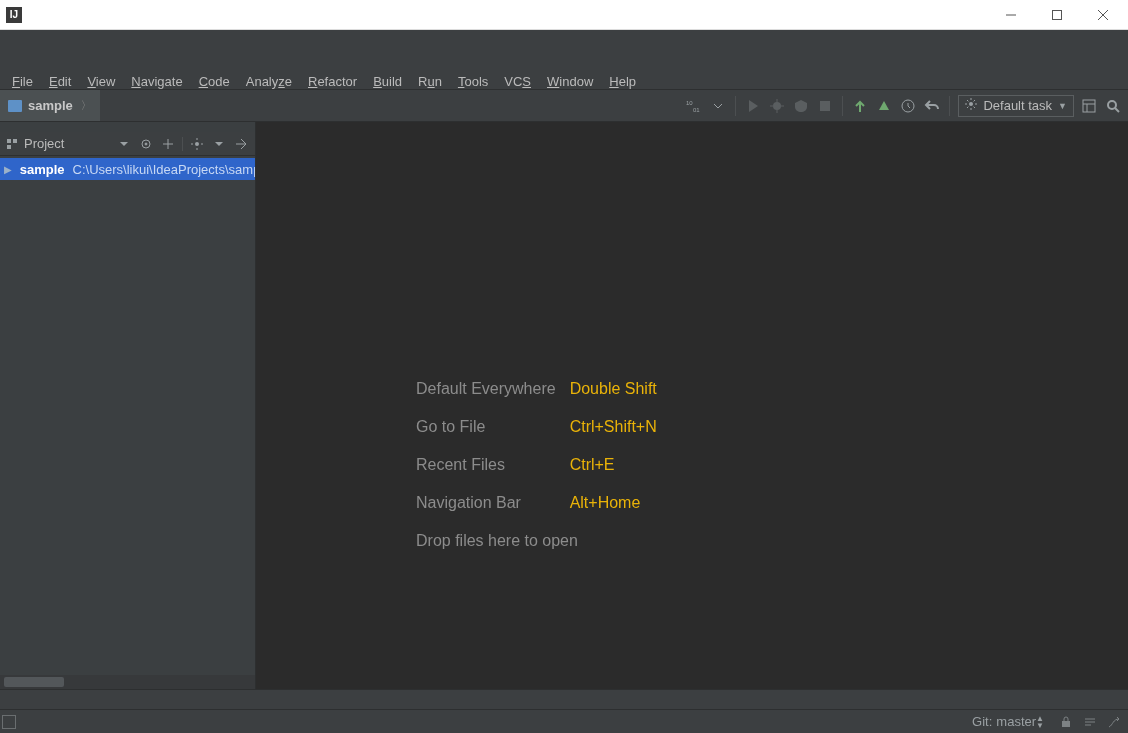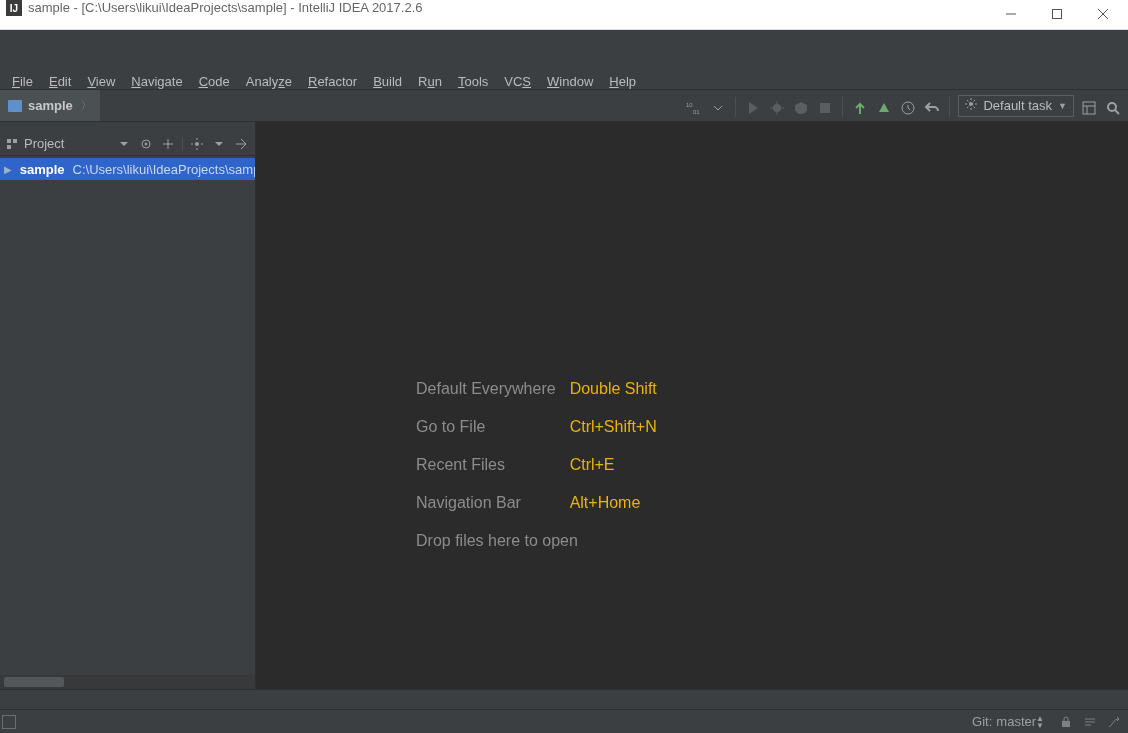--- a/index.html
+++ b/index.html
@@ -1,38 +1,38 @@
 <!DOCTYPE html>
 <html><head>
 <meta charset="utf-8">
 <style>
   * { box-sizing: border-box; margin: 0; padding: 0; }
   html, body { width: 1128px; height: 733px; font-family: "Segoe UI", Arial, sans-serif; font-size: 13px; overflow: hidden; }
   body { background: #3c3f41; color: #bbbbbb; display:flex; flex-direction:column; }
 
   
-  .titlebar { height: 30px; background:#ffffff; color:#666; display:flex; align-items:flex-start; padding:0 2px 0 6px; border-bottom:1px solid #dcdcdc; }
+  .titlebar { height: 30px; background:#ffffff; color:#666; display:flex; align-items:center; padding:0 2px 0 6px; border-bottom:1px solid #dcdcdc; }
   .titlebar .app-icon { width:16px; height:16px; background:#3a3a3a; color:#fff; display:inline-flex; align-items:center; justify-content:center; font-size:10px; font-weight:700; margin-right:6px; }
   .titlebar .title-text { flex:0 0 auto; white-space:nowrap; }
   .titlebar .spacer { flex:1 1 auto; }
   .winbtn { width:46px; height:28px; display:inline-flex; align-items:center; justify-content:center; color:#555; }
   .winbtn svg { width:10px; height:10px; stroke:#555; fill:none; stroke-width:1; }
 
   
   .menubar { height:26px; background:#3c3f41; display:flex; align-items:flex-end; padding:0 4px; border-bottom:1px solid #2d2f30;margin-top:34px; }
   .menubar .mi { padding:0 8px; display:flex; align-items:center; cursor:default; color:#bbbbbb; }
   .mi .ul { text-decoration: underline; }
 
   
   .topbar { height:32px; background:#3c3f41; display:flex; align-items:center; border-bottom:1px solid #2d2f30; }
   .breadcrumb { display:flex; align-items:center; height:100%; padding:0 8px; background:#4b5052; }
   .bc-icon { width:14px; height:12px; background:#5e91c7; margin-right:6px; border-radius:1px; }
   .bc-text { color:#c9c9c9; font-weight:600; }
   .bc-chevron { margin-left:8px; color:#8a8a8a; font-size:11px; }
-  .toolbar-right { margin-left:auto; display:flex; align-items:flex-end; padding-right:6px; gap:6px; }
+  .toolbar-right { margin-left:auto; display:flex; align-items:center; padding-right:6px; gap:6px; }
   .ticon { width:18px; height:18px; display:inline-flex; align-items:center; justify-content:center; color:#9aa0a3; }
   .ticon svg { width:16px; height:16px; }
   .ticon.dim { color:#5a5e60; }
   .task-select { display:flex; align-items:center; height:22px; border:1px solid #5a5e60; color:#bbbbbb; padding:0 6px; gap:6px; background:#3c3f41; }
   .task-select .gear-mini svg{ width:12px;height:12px; }
   .task-select .dd { font-size:9px; color:#9aa0a3; }
   .vdiv { width:1px; height:20px; background:#4c4f51; margin:0 2px; }
 
   
   .mainarea { flex:1 1 auto; display:flex; min-height:0; }
@@ -76,21 +76,20 @@
   .statusbar .git { color:#9aa0a3; margin-right:4px; }
   .sicon { width:16px;height:16px; display:inline-flex;align-items:center;justify-content:center;margin-left:8px;color:#7d8284; }
   .sicon svg{width:14px;height:14px;}
   .updn{font-size:8px;line-height:7px;color:#9aa0a3;margin-right:6px;}
 </style>
 </head>
 <body>
 
 <div class="titlebar">
   <span class="app-icon">IJ</span>
-  <span class="title-text">sample - [C:\Users\likui\IdeaProjects\sample] - IntelliJ IDEA 2017.2.6</span>
   <span class="spacer"></span>
   <span class="winbtn">
     <svg viewBox="0 0 10 10">
         <path d="M0 5 H10"></path>
       </svg>
   </span>
   <span class="winbtn">
     <svg viewBox="0 0 10 10">
         <rect x="0.5" y="0.5" width="9" height="9"></rect>
       </svg>

